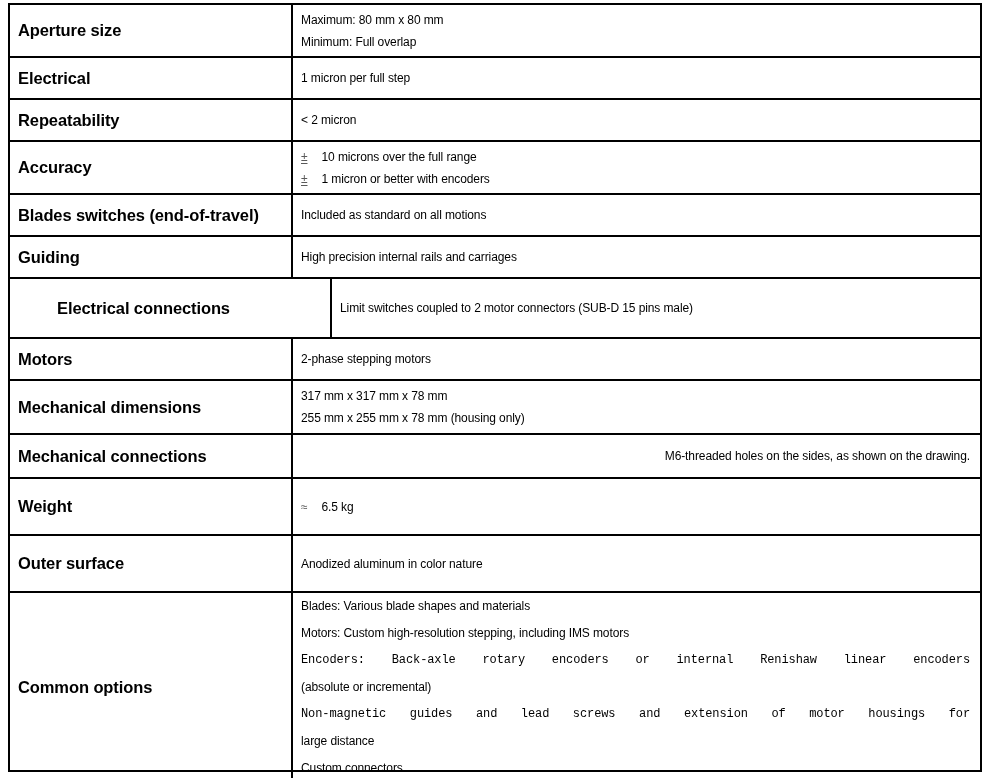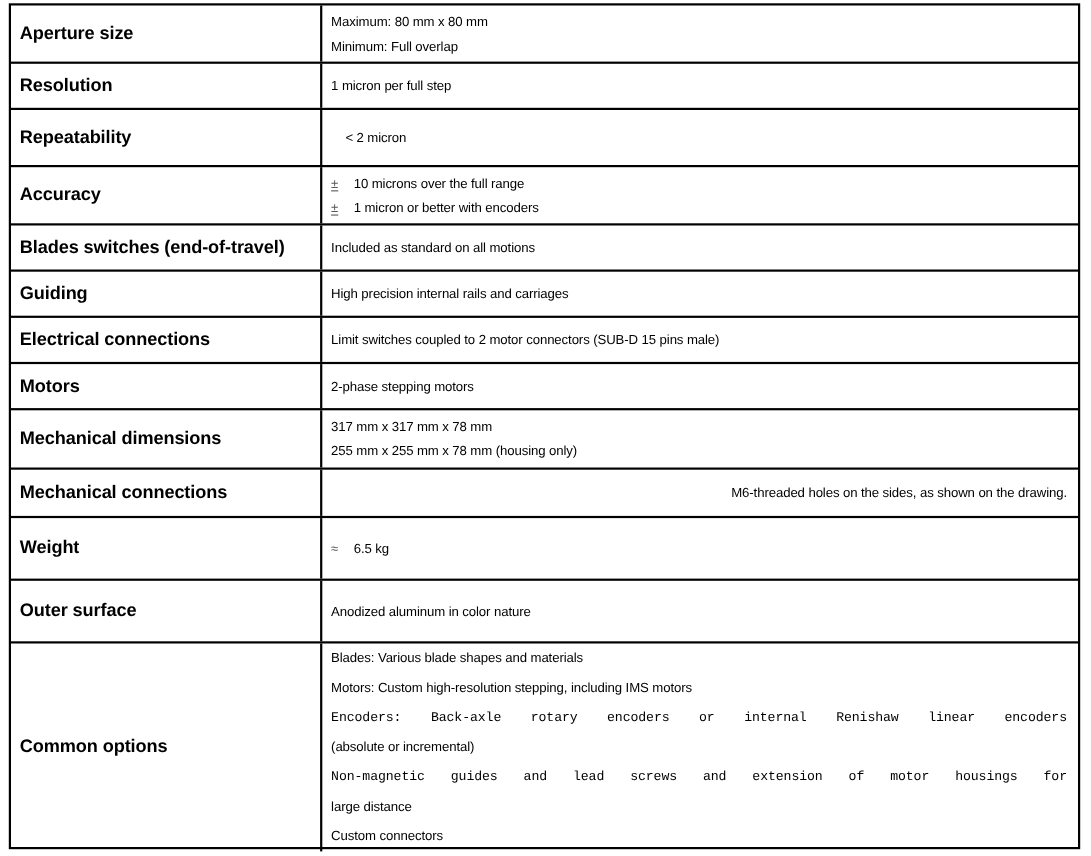--- a/index.html
+++ b/index.html
@@ -79,25 +79,25 @@
     margin-right: 14px;
     flex: 0 0 auto;
   }
   .pm {
     text-decoration: underline;
     text-underline-offset: 2px;
   }
   
   .r0  { height: 53px; }
   .r1  { height: 42px; }
-  .r2  { height: 52px; gap: 13px; }
+  .r2  { height: 42px; }
   .r3  { height: 53px; }
   .r4  { height: 42px; }
   .r5  { height: 42px; }
-  .r6  { height: 42px; }
+  .r6  { height: 60px; padding-left: 39px; }
   .r7  { height: 42px; }
   .r8  { height: 54px; }
   .r9  { height: 44px; text-align: right; }
   .r10 { height: 57px; }
   .r11 { height: 57px; }
 </style>
 </head>
 <body>
 
 <div class="page">
@@ -105,21 +105,21 @@
 
     <div class="row r0">
       <div class="cell-label">Aperture size</div>
       <div class="cell-value">
         <div class="vline">Maximum: 80 mm x 80 mm</div>
         <div class="vline">Minimum: Full overlap</div>
       </div>
     </div>
 
     <div class="row r1">
-      <div class="cell-label">Resolution</div>
+      <div class="cell-label">Electrical</div>
       <div class="cell-value">
         <div class="vline">1 micron per full step</div>
       </div>
     </div>
 
     <div class="row r2">
       <div class="cell-label">Repeatability</div>
       <div class="cell-value">
         <div class="vline">&lt; 2 micron</div>
       </div>

